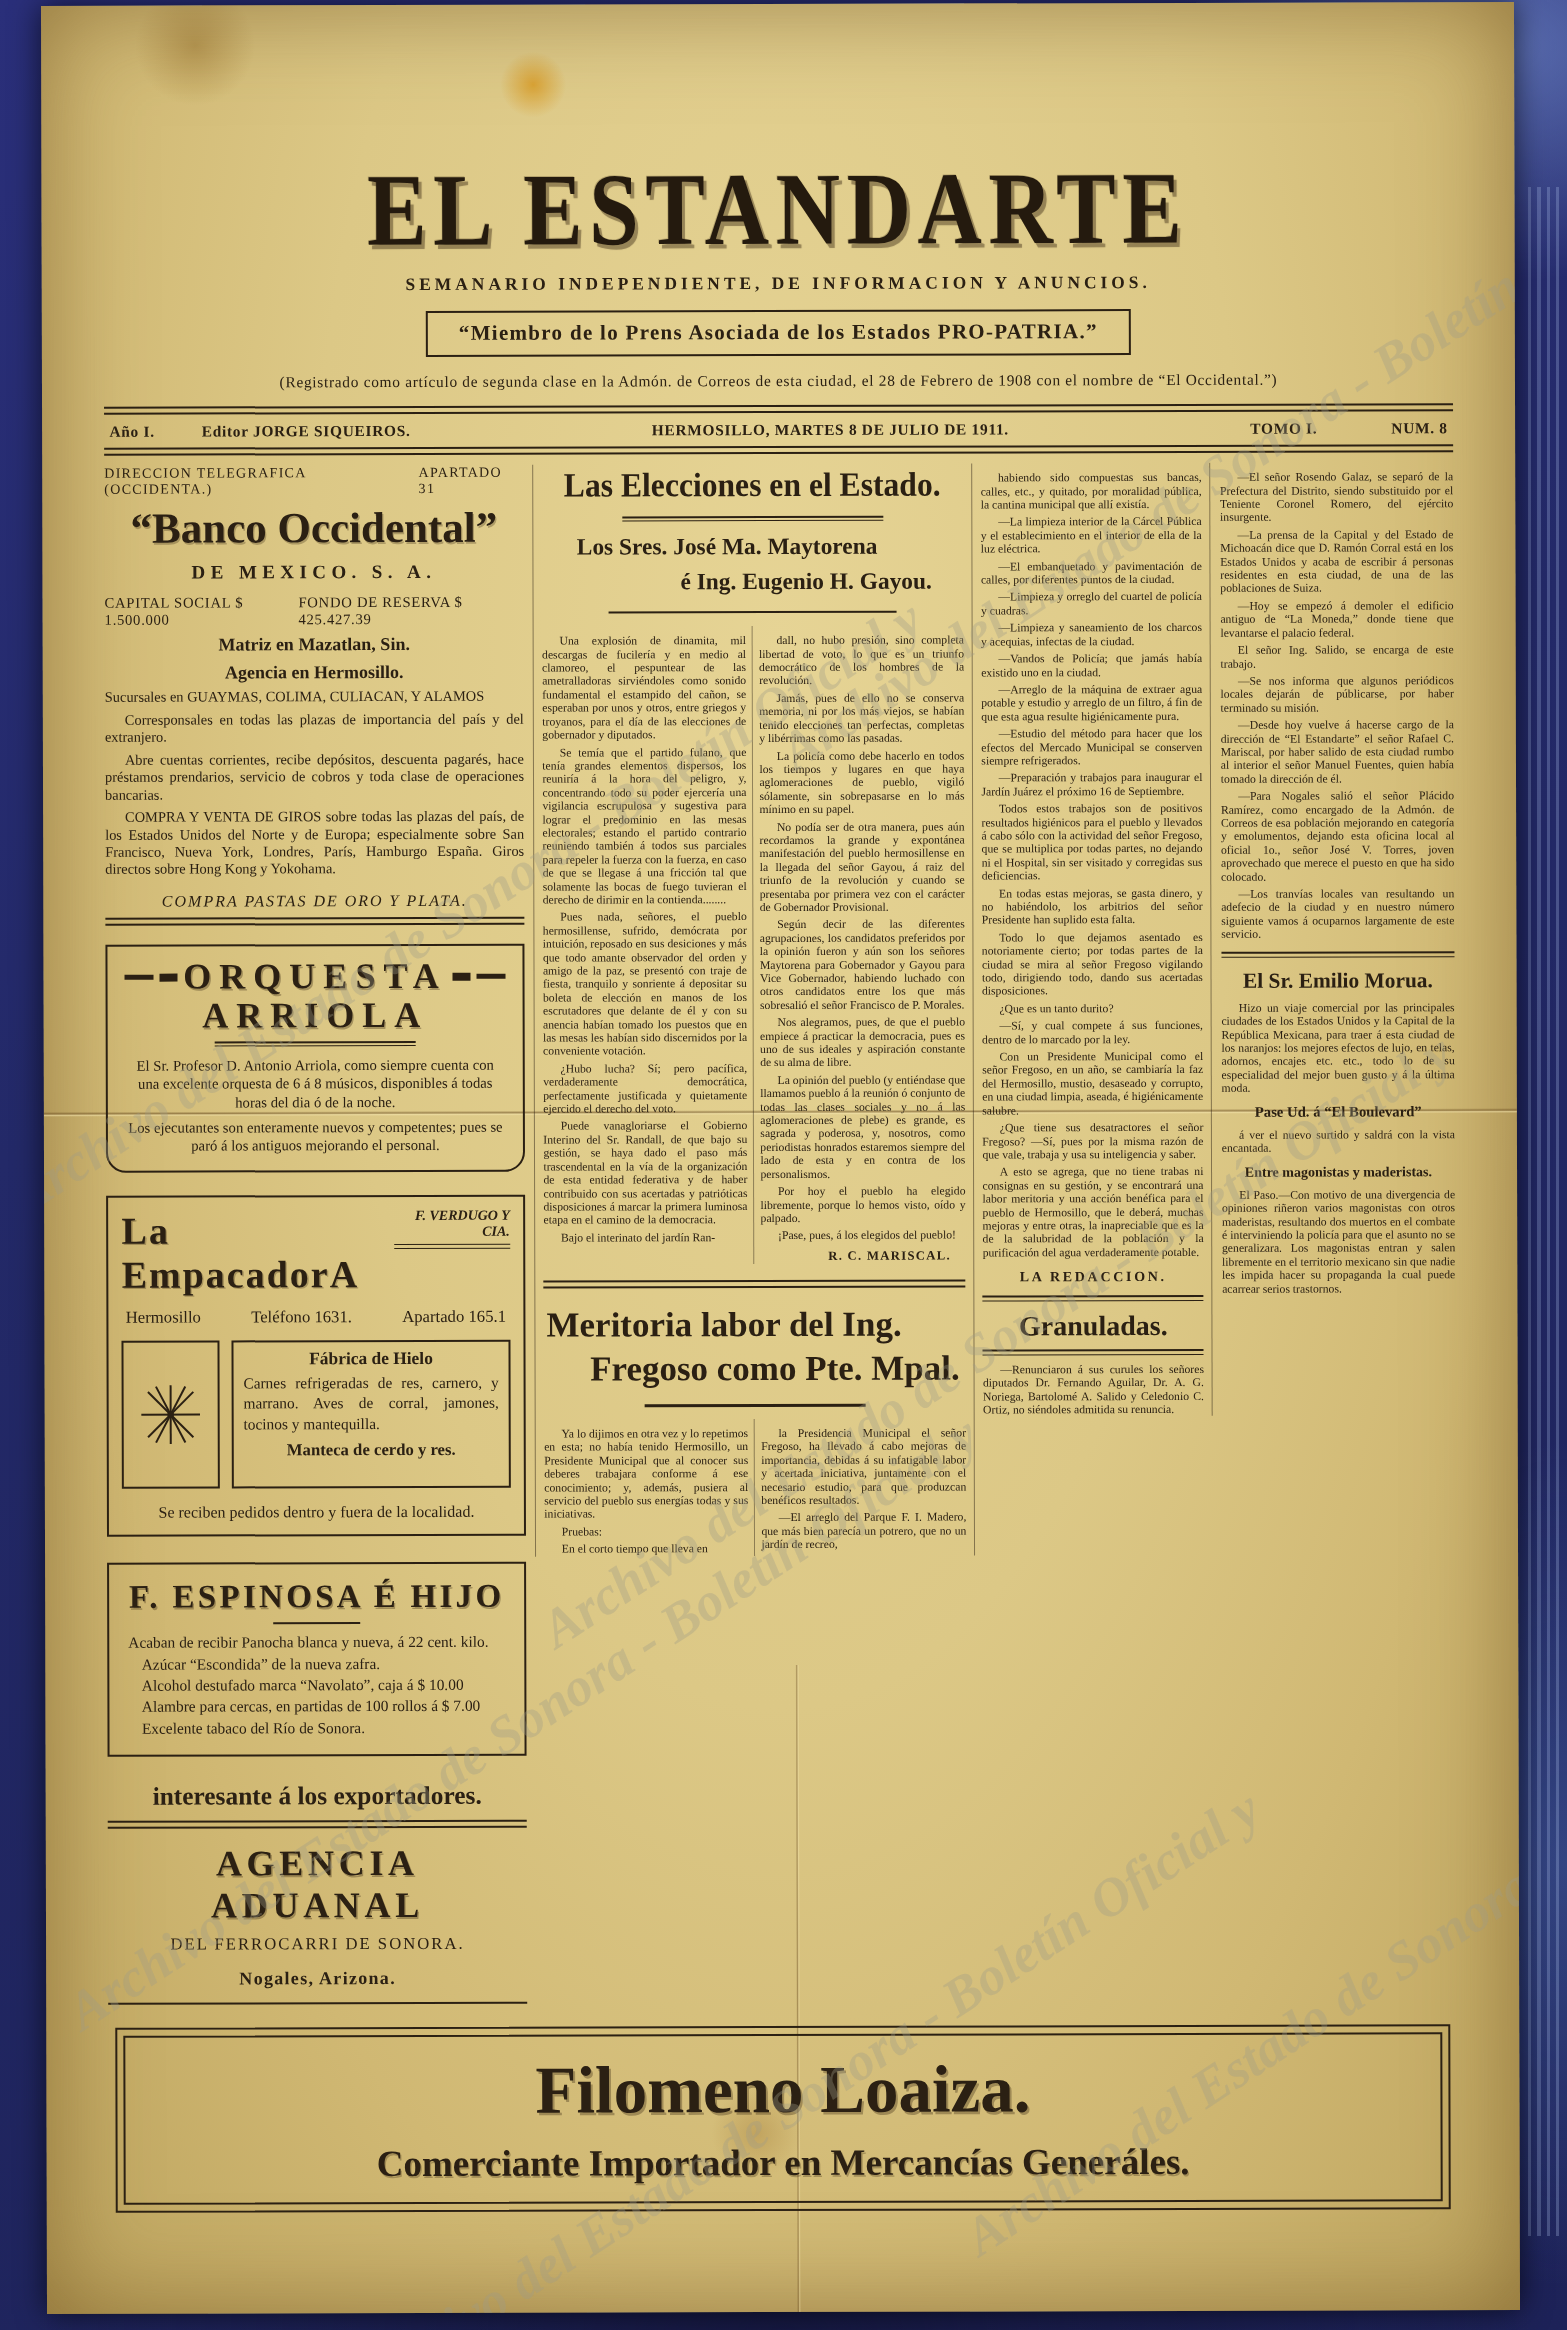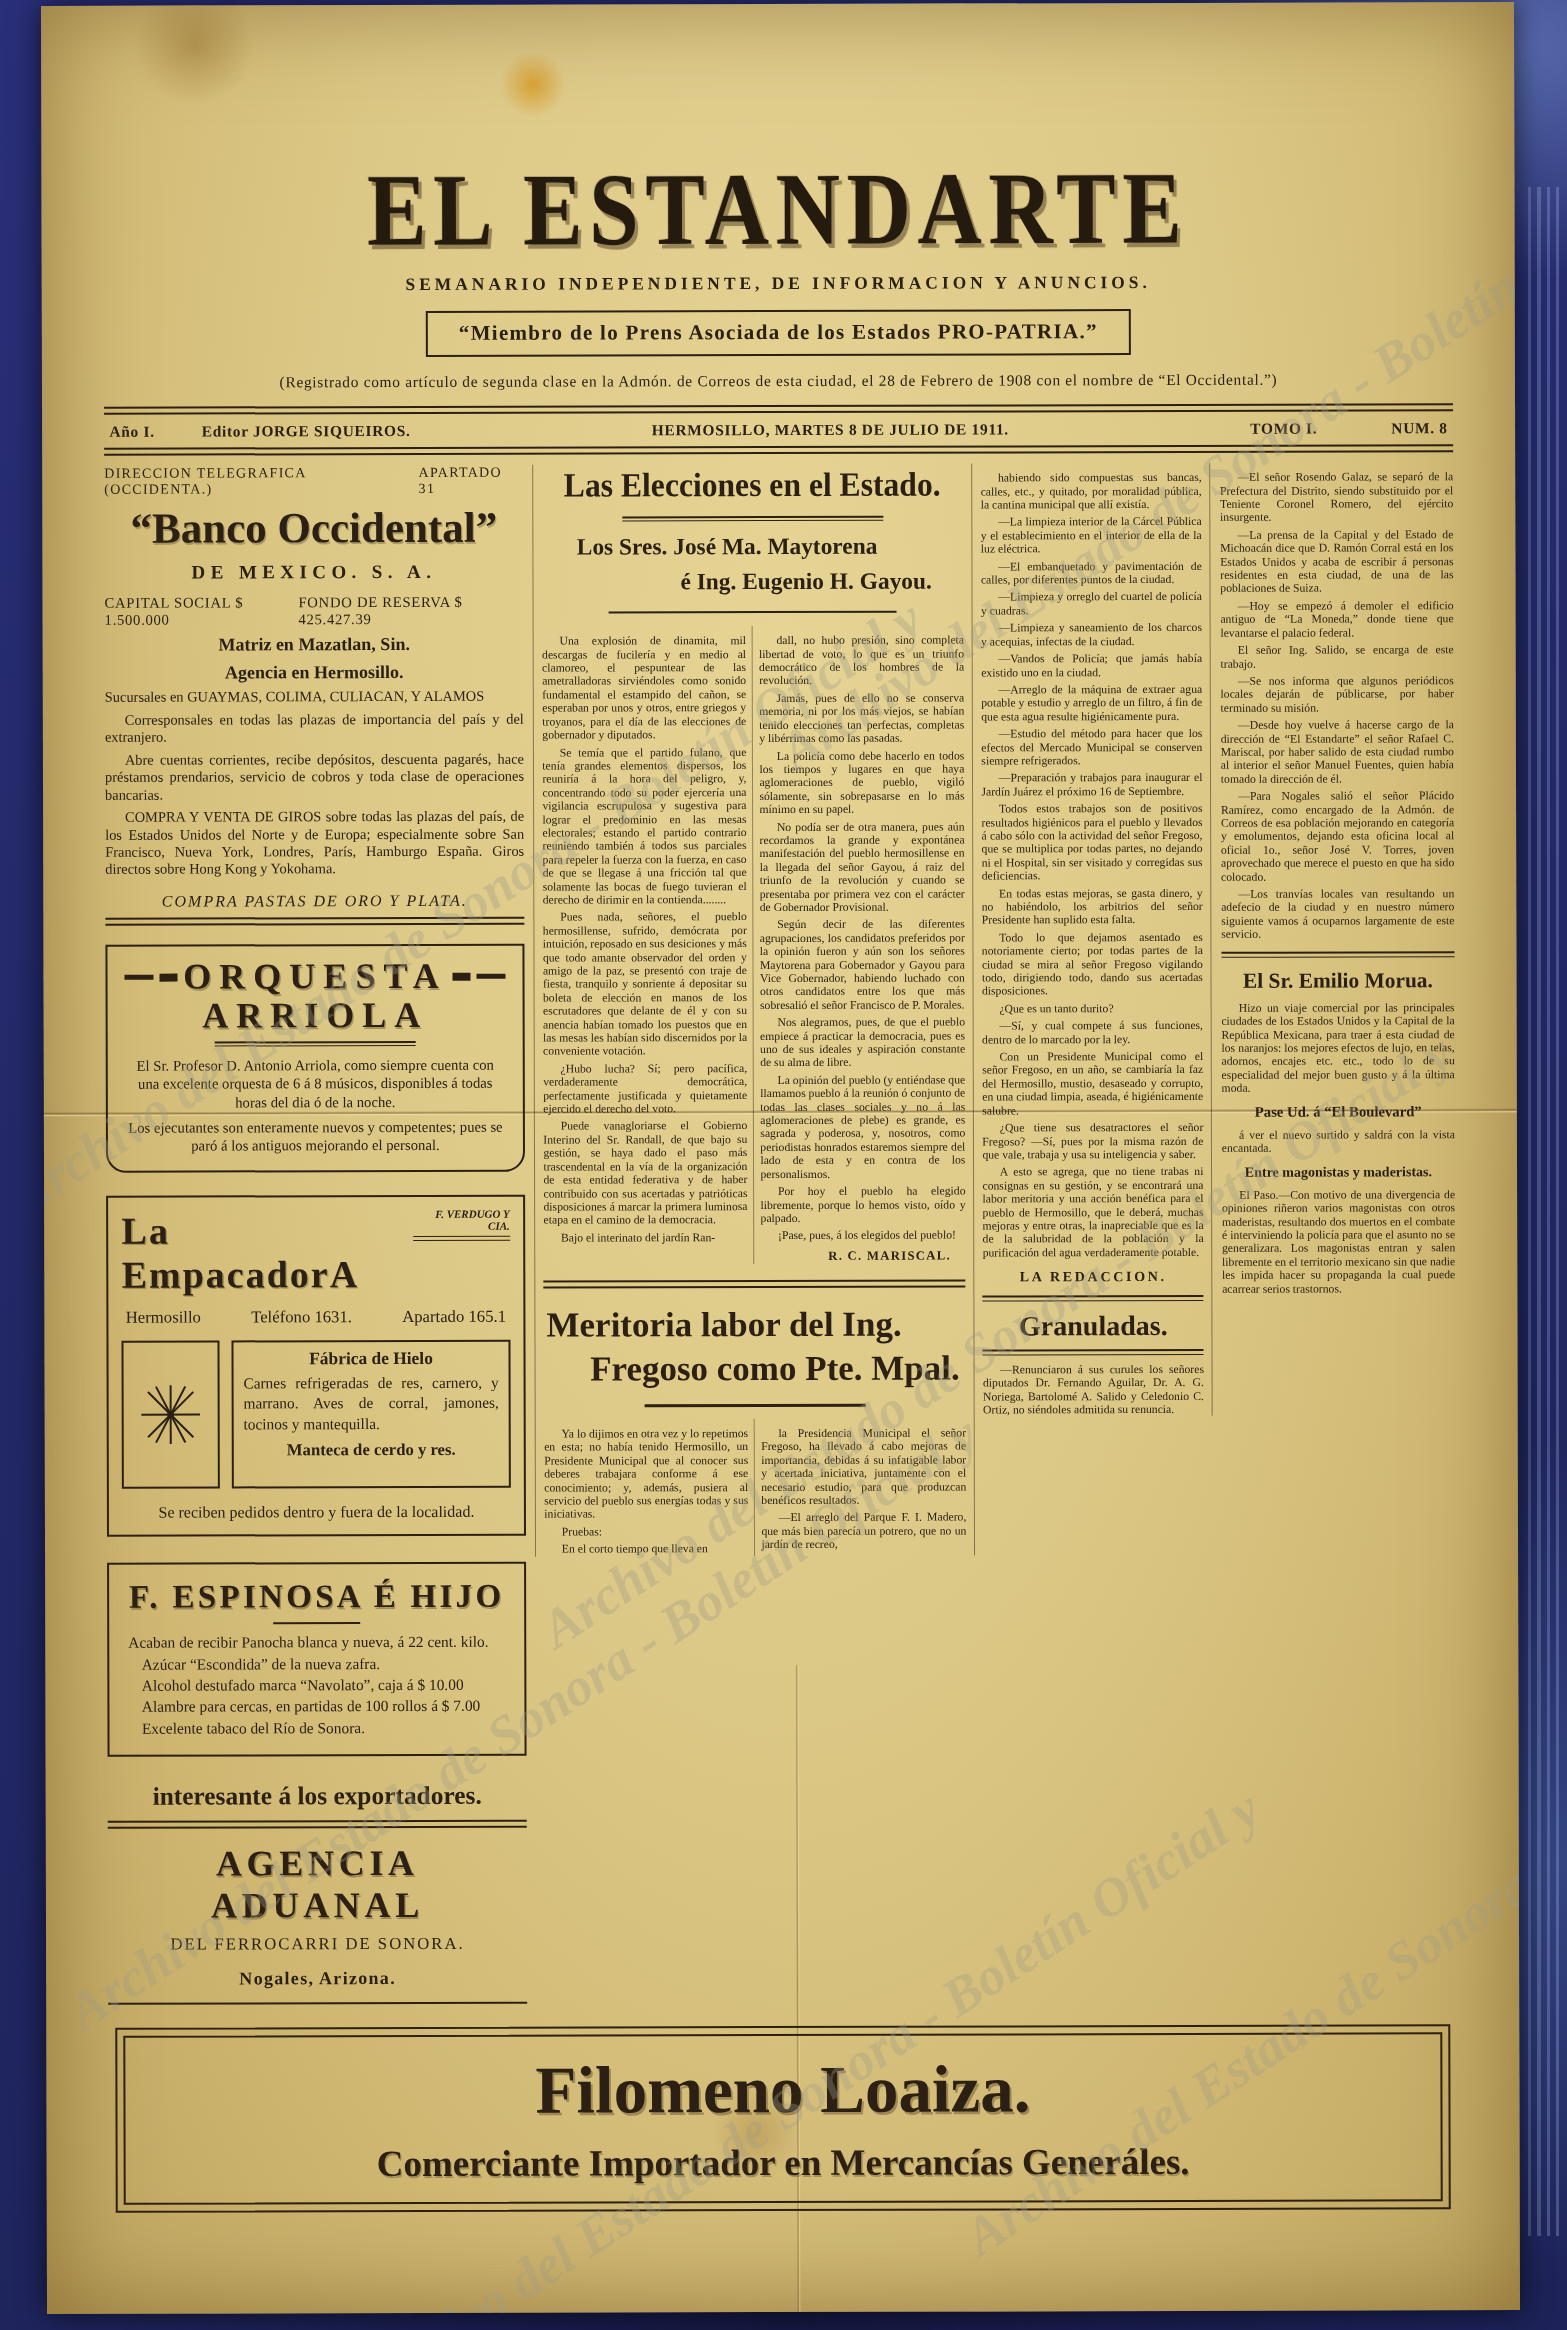--- a/index.html
+++ b/index.html
@@ -98,21 +98,21 @@
   .orq-sq{width:17.4px;height:8px;background:#2b2013;}
   .orq-title{font-size:36px;font-weight:bold;letter-spacing:8px;line-height:1.05;
     text-shadow:1.3px 2px 0 rgba(60,42,20,.35);}
   .orq-t2{text-align:center;margin-top:1.3px;}
   .orq-underline{width:201px;margin:6.7px auto 9.4px;border-top:2.7px solid #2b2013;border-bottom:1.3px solid #2b2013;height:2px;}
   .orq-p{font-size:14.7px;text-align:center;margin:6.7px 0 0;line-height:1.25;}
 
   .ad-empacadora{border:2px solid #2b2013;margin-top:23px;padding:10.7px 13.4px 13.4px;}
   .emp-head{display:flex;justify-content:space-between;align-items:flex-start;}
   .emp-title{font-size:38px;font-weight:bold;letter-spacing:2px;text-shadow:1.3px 1.3px 0 rgba(60,42,20,.3);}
-  .emp-firm{font-size:11px;font-weight:bold;font-style:italic;text-align:right;}
+  .emp-firm{font-size:14px;font-weight:bold;font-style:italic;text-align:right;}
   .emp-firm-rules{border-top:1.3px solid #2b2013;border-bottom:1.3px solid #2b2013;height:2.7px;margin-top:4px;}
   .emp-row2{display:flex;justify-content:space-between;font-size:16.7px;margin-top:10.7px;padding:0 4px;}
   .emp-inner{display:flex;gap:12px;margin-top:13.4px;}
   .emp-star-box{border:2px solid #2b2013;width:94px;min-height:144px;flex:none;
     display:flex;align-items:center;justify-content:center;}
   .emp-box{border:2px solid #2b2013;flex:1;padding:5.4px 9.4px 9.4px;}
   .emp-box-title{text-align:center;font-weight:bold;font-size:17.4px;}
   .emp-box-body{font-size:15.4px;line-height:1.35;text-align:justify;margin-top:4px;}
   .emp-box-footer{text-align:center;font-weight:bold;font-size:16.7px;margin-top:5.4px;}
   .emp-footer{text-align:center;font-size:16px;margin-top:14.7px;}

